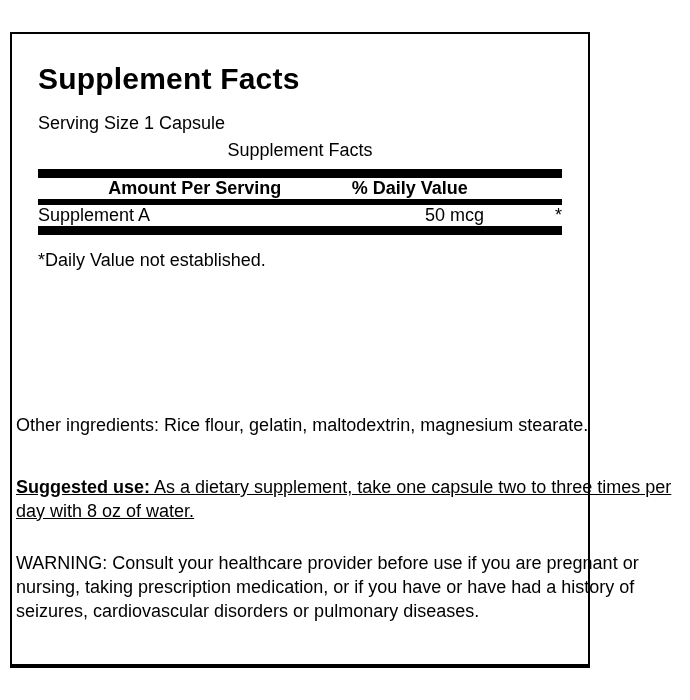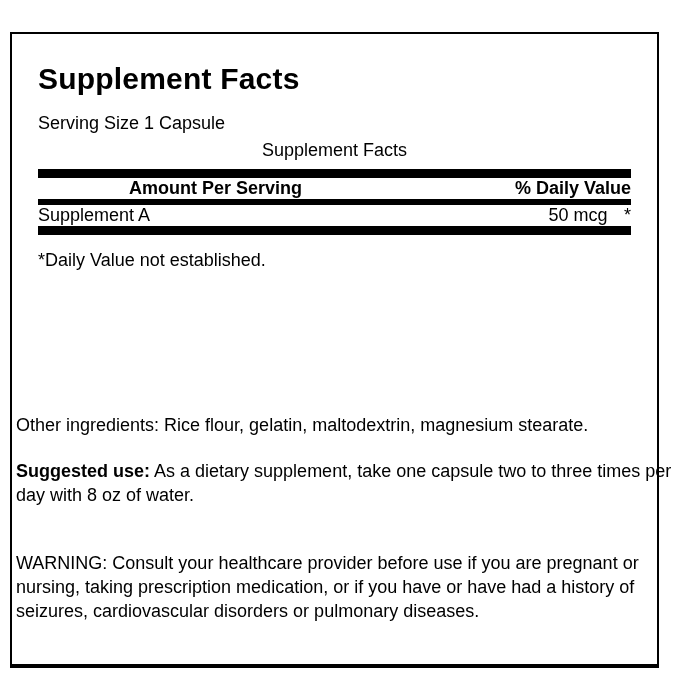--- a/index.html
+++ b/index.html
@@ -11,21 +11,21 @@
     width: 690px;
     height: 700px;
     font-family: "Liberation Sans", sans-serif;
     color: #000000;
     -webkit-font-smoothing: antialiased;
   }
   .panel {
     position: absolute;
     left: 10px;
     top: 32px;
-    width: 649px;
+    width: 580px;
     height: 636px;
     border: 2px solid #000000;
     box-sizing: border-box;
     background: #ffffff;
   }
   .inner {
     padding: 30px 26px 0 26px;
   }
   .title {
     font-size: 30px;
@@ -65,32 +65,31 @@
     vertical-align: bottom;
   }
   .hdr-row td {
     font-weight: bold;
     padding: 5px 0 6px 0;
   }
   .hdr-amount {
     text-align: center;
   }
   .hdr-dv {
-    text-align: right;
     white-space: nowrap;
   }
   .row td {
     padding: 8px 0 8px 0;
   }
   .cell-name {
     text-align: left;
     white-space: nowrap;
   }
   .cell-amount {
-    text-align: right;
+    text-align: center;
   }
   .cell-dv {
     text-align: right;
   }
   .footnote {
     font-size: 18px;
     margin: 14px 0 0 0;
     line-height: 1.3;
   }
   .panel-bottom-rule {
@@ -105,21 +104,21 @@
     position: absolute;
     left: 16px;
     width: 662px;
     font-size: 18px;
     line-height: 1.32;
   }
   .para {
     margin: 0 0 0 0;
   }
   .p-other { top: 414px; }
-  .p-suggested { top: 460px; }
+  .p-suggested { top: 476px; text-decoration: underline; }
   .p-warning { top: 552px; }
   .bold { font-weight: bold; }
 </style>
 </head>
 <body>
 
 <div class="panel">
   <div class="inner">
 
     <div class="title">Supplement Facts</div>

